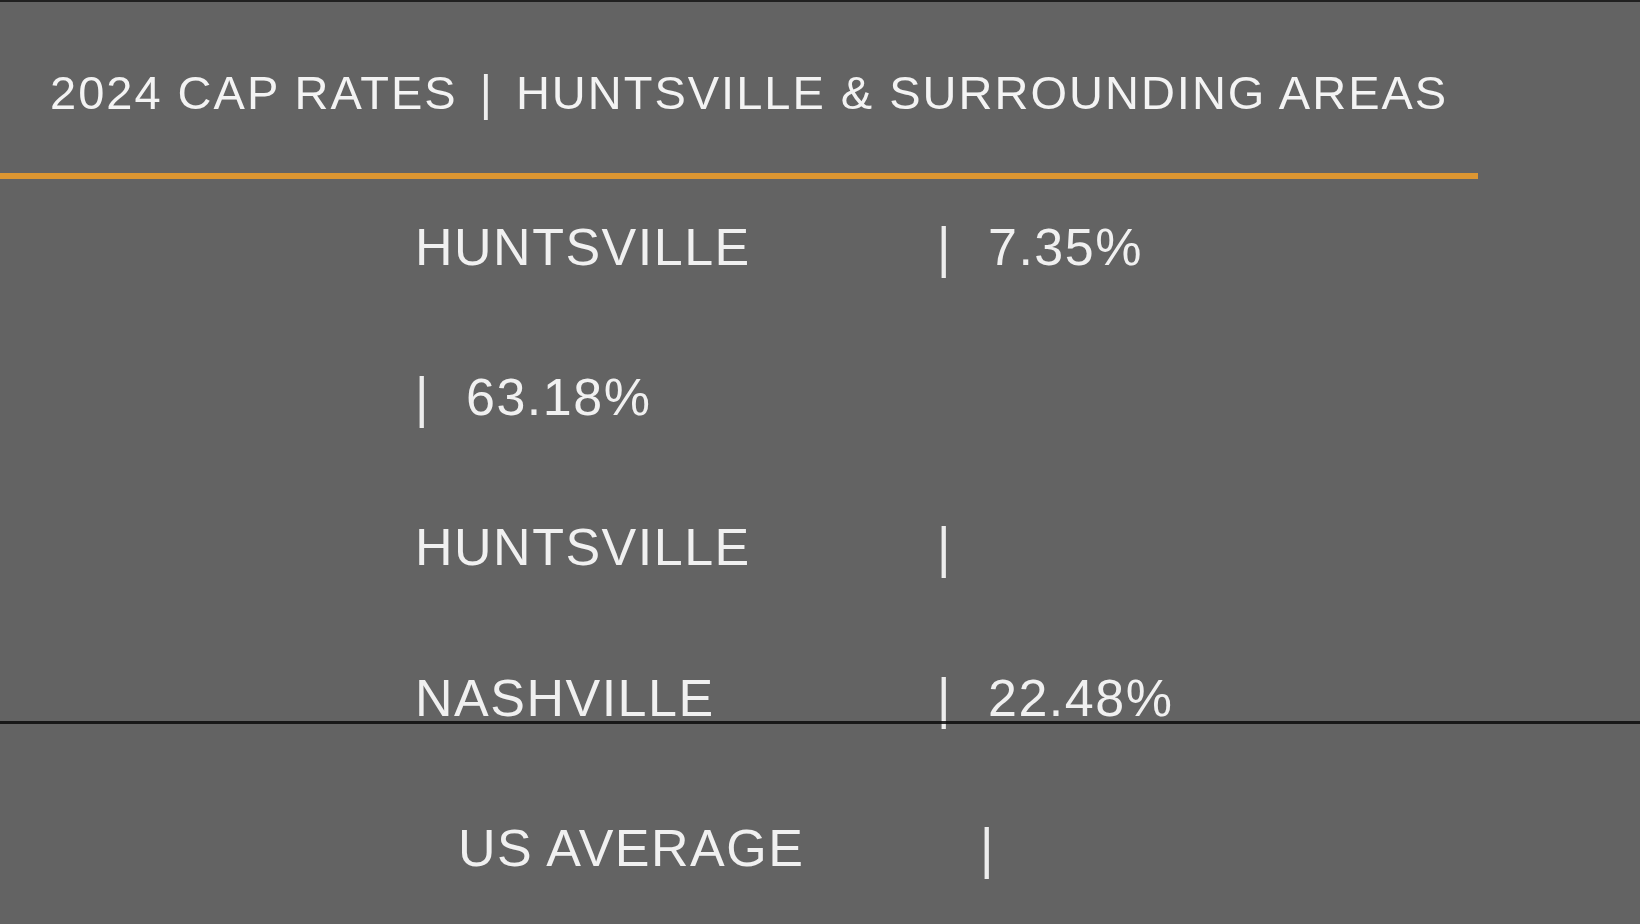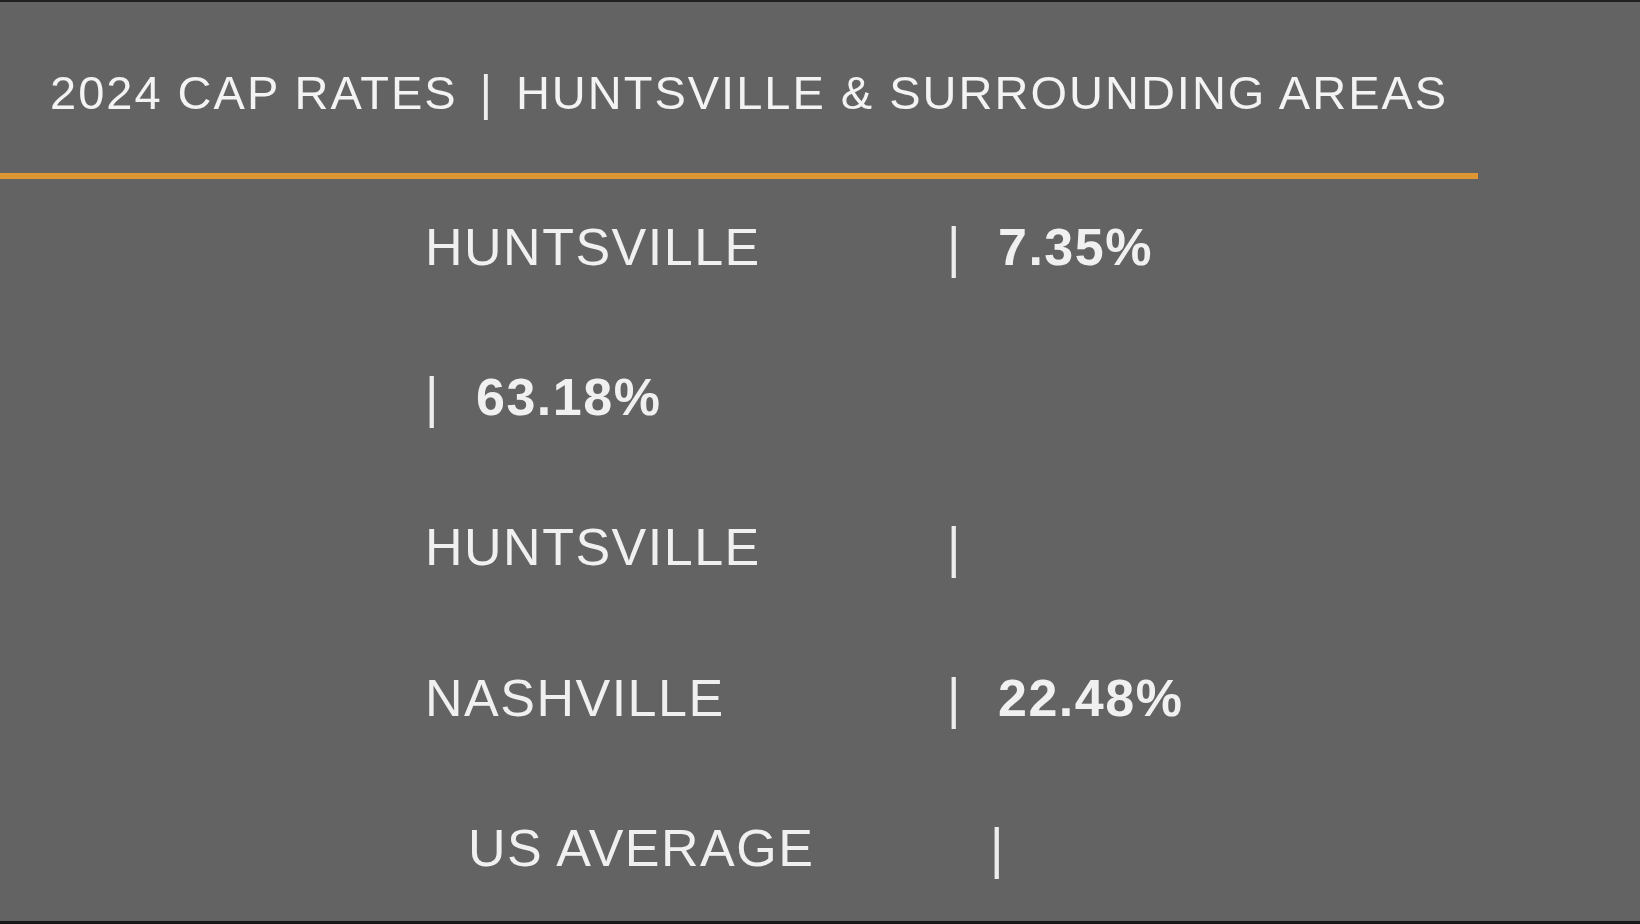--- a/index.html
+++ b/index.html
@@ -9,21 +9,21 @@
   body {
     width: 1640px;
     height: 924px;
     background: #636363;
     overflow: hidden;
     font-family: "Liberation Sans", sans-serif;
   }
   .slide {
     position: relative;
     width: 1640px;
-    height: 924px;
+    height: 724px;
     background: #636363;
   }
   .edge-top {
     position: absolute;
     top: 0; left: 0; right: 0;
     height: 2px;
     background: rgba(10,10,10,0.75);
   }
   .edge-bottom {
     position: absolute;
@@ -60,21 +60,21 @@
     background: #DC9632;
   }
   .rows {
     position: absolute;
     left: 0; top: 0;
     width: 1640px;
     height: 924px;
   }
   .row {
     position: absolute;
-    left: 425px;
+    left: 415px;
     height: 60px;
     display: flex;
     align-items: center;
     color: #F0F0F0;
     font-size: 52px;
     font-weight: 300;
     letter-spacing: 1.5px;
     white-space: nowrap;
   }
   .row:nth-child(1) { top: 217px; }
@@ -88,21 +88,20 @@
   }
   .row .rsep {
     display: inline-block;
     width: 51px;
     font-weight: 200;
     transform: scaleY(1.05);
     color: #EDEDED;
   }
   .row .value {
     display: inline-block;
-    font-weight: bold;
   }
 </style>
 </head>
 <body>
 
 <div class="slide">
 
   <div class="edge-top"></div>
 
   <div class="slide-title">

